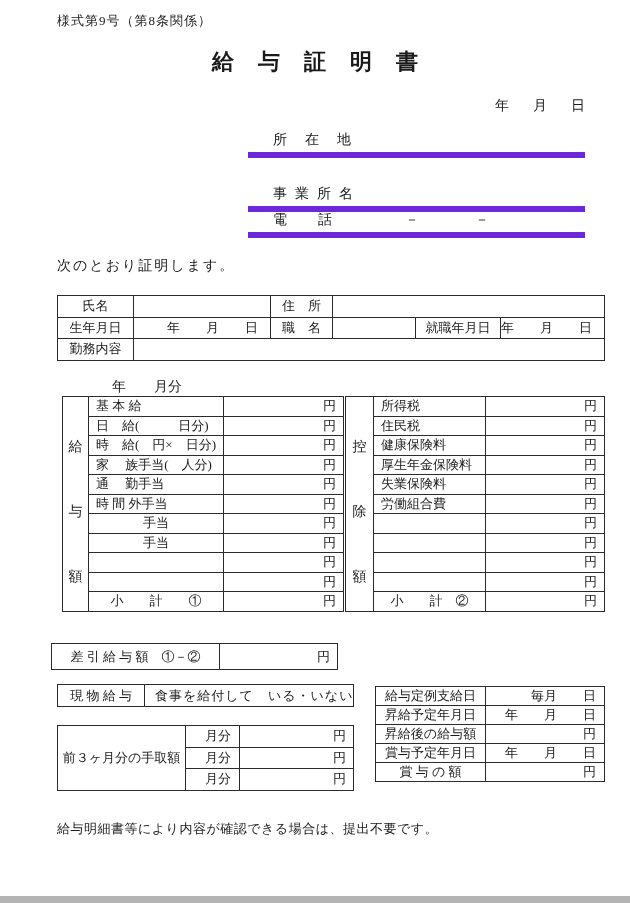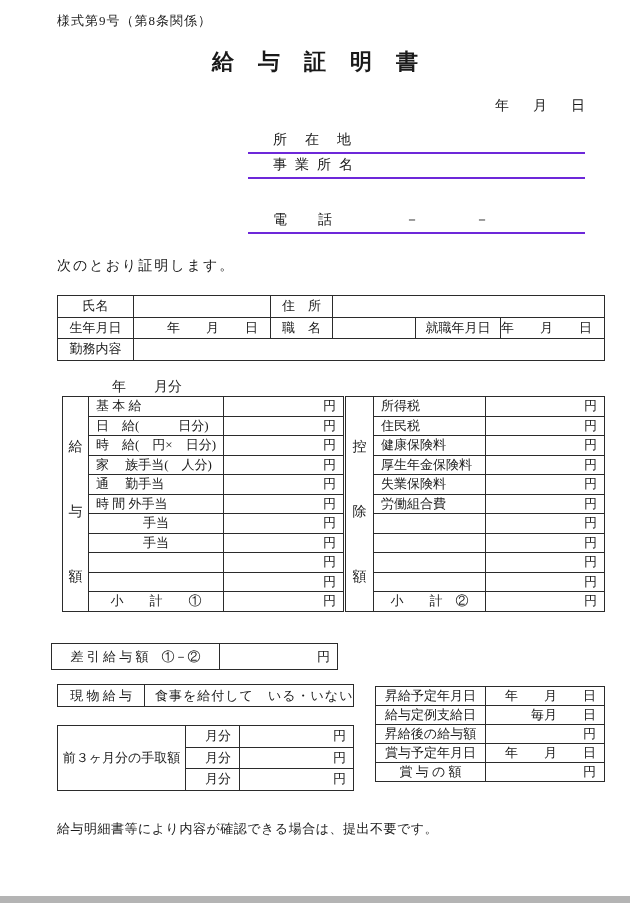--- a/index.html
+++ b/index.html
@@ -3,21 +3,21 @@
 <meta charset="utf-8">
 <style>
   html,body{margin:0;padding:0;background:#ffffff;}
   .page{position:relative;width:630px;height:903px;background:#ffffff;overflow:hidden;
         font-family:"Liberation Serif","DejaVu Serif",serif;color:#1a1a1a;}
   .abs{position:absolute;}
   .form-number{left:57px;top:12px;font-size:13px;letter-spacing:1px;}
   .title{left:0;top:47px;width:630px;text-align:center;font-size:22px;font-weight:bold;
          letter-spacing:24px;padding-left:24px;box-sizing:border-box;}
   .hdate{top:97px;right:40px;font-size:14px;letter-spacing:5px;}
-  .uline{left:248px;width:337px;height:24px;border-bottom:2px solid #6d28d9;}
+  .uline{left:248px;width:337px;height:24px;border-bottom:6px solid #6d28d9;}
   .uline .flabel{position:absolute;left:25px;bottom:3px;font-size:14px;}
   .ls18{letter-spacing:18px;} .ls8{letter-spacing:8px;} .ls31{letter-spacing:31px;margin-top:44px;}
   .phone-sep{position:absolute;left:157px;bottom:3px;font-size:14px;}
   .certify{left:57px;top:257px;font-size:14px;letter-spacing:2px;}
   .month-header{left:112px;top:378px;font-size:14px;}
   .footer-note{left:57px;top:820px;font-size:13px;letter-spacing:0.5px;}
   .bottom-edge{left:0;bottom:0;width:100%;height:7px;background:#b4b4b4;}
 
   table.tbl{position:absolute;border-collapse:collapse;table-layout:fixed;}
   table.tbl td{border:1px solid #2b2b2b;font-size:13px;padding:0 0 0 7px;
@@ -43,21 +43,21 @@
 
 <div class="page">
 
   <div class="abs form-number">様式第9号（第8条関係）</div>
   <div class="abs title">給与証明書</div>
   <div class="abs hdate">年　月　日</div>
 
   <div class="abs uline" style="top:128px">
     <span class="flabel ls18">所在地</span>
   </div>
-  <div class="abs uline" style="top:153px">
+  <div class="abs uline" style="top:182px">
     <span class="flabel ls8">事業所名</span>
   </div>
   <div class="abs uline" style="top:208px">
     <span class="flabel ls31">電話</span>
     <span class="phone-sep">－　　　　－</span>
   </div>
 
   <div class="abs certify">次のとおり証明します。</div>
 
   <table id="info-table" class="tbl" style="left:57px;top:295px;width:547px">
@@ -264,26 +264,26 @@
       </tbody>
   </table>
 
   <table id="schedule-table" class="tbl" style="left:375px;top:686px;width:229px">
     <colgroup>
         <col style="width:110px">
         <col style="width:119px">
       </colgroup>
     <tbody id="schedule-tbody">
         <tr>
+          <td class="lblc">給与定例支給日</td>
+          <td class="val">毎月　　日</td>
+        </tr>
+        <tr>
           <td class="lblc">昇給予定年月日</td>
           <td class="val">年　　月　　日</td>
-        </tr>
-        <tr>
-          <td class="lblc">給与定例支給日</td>
-          <td class="val">毎月　　日</td>
         </tr>
         <tr>
           <td class="lblc">昇給後の給与額</td>
           <td class="val">円</td>
         </tr>
         <tr>
           <td class="lblc">賞与予定年月日</td>
           <td class="val">年　　月　　日</td>
         </tr>
         <tr>

